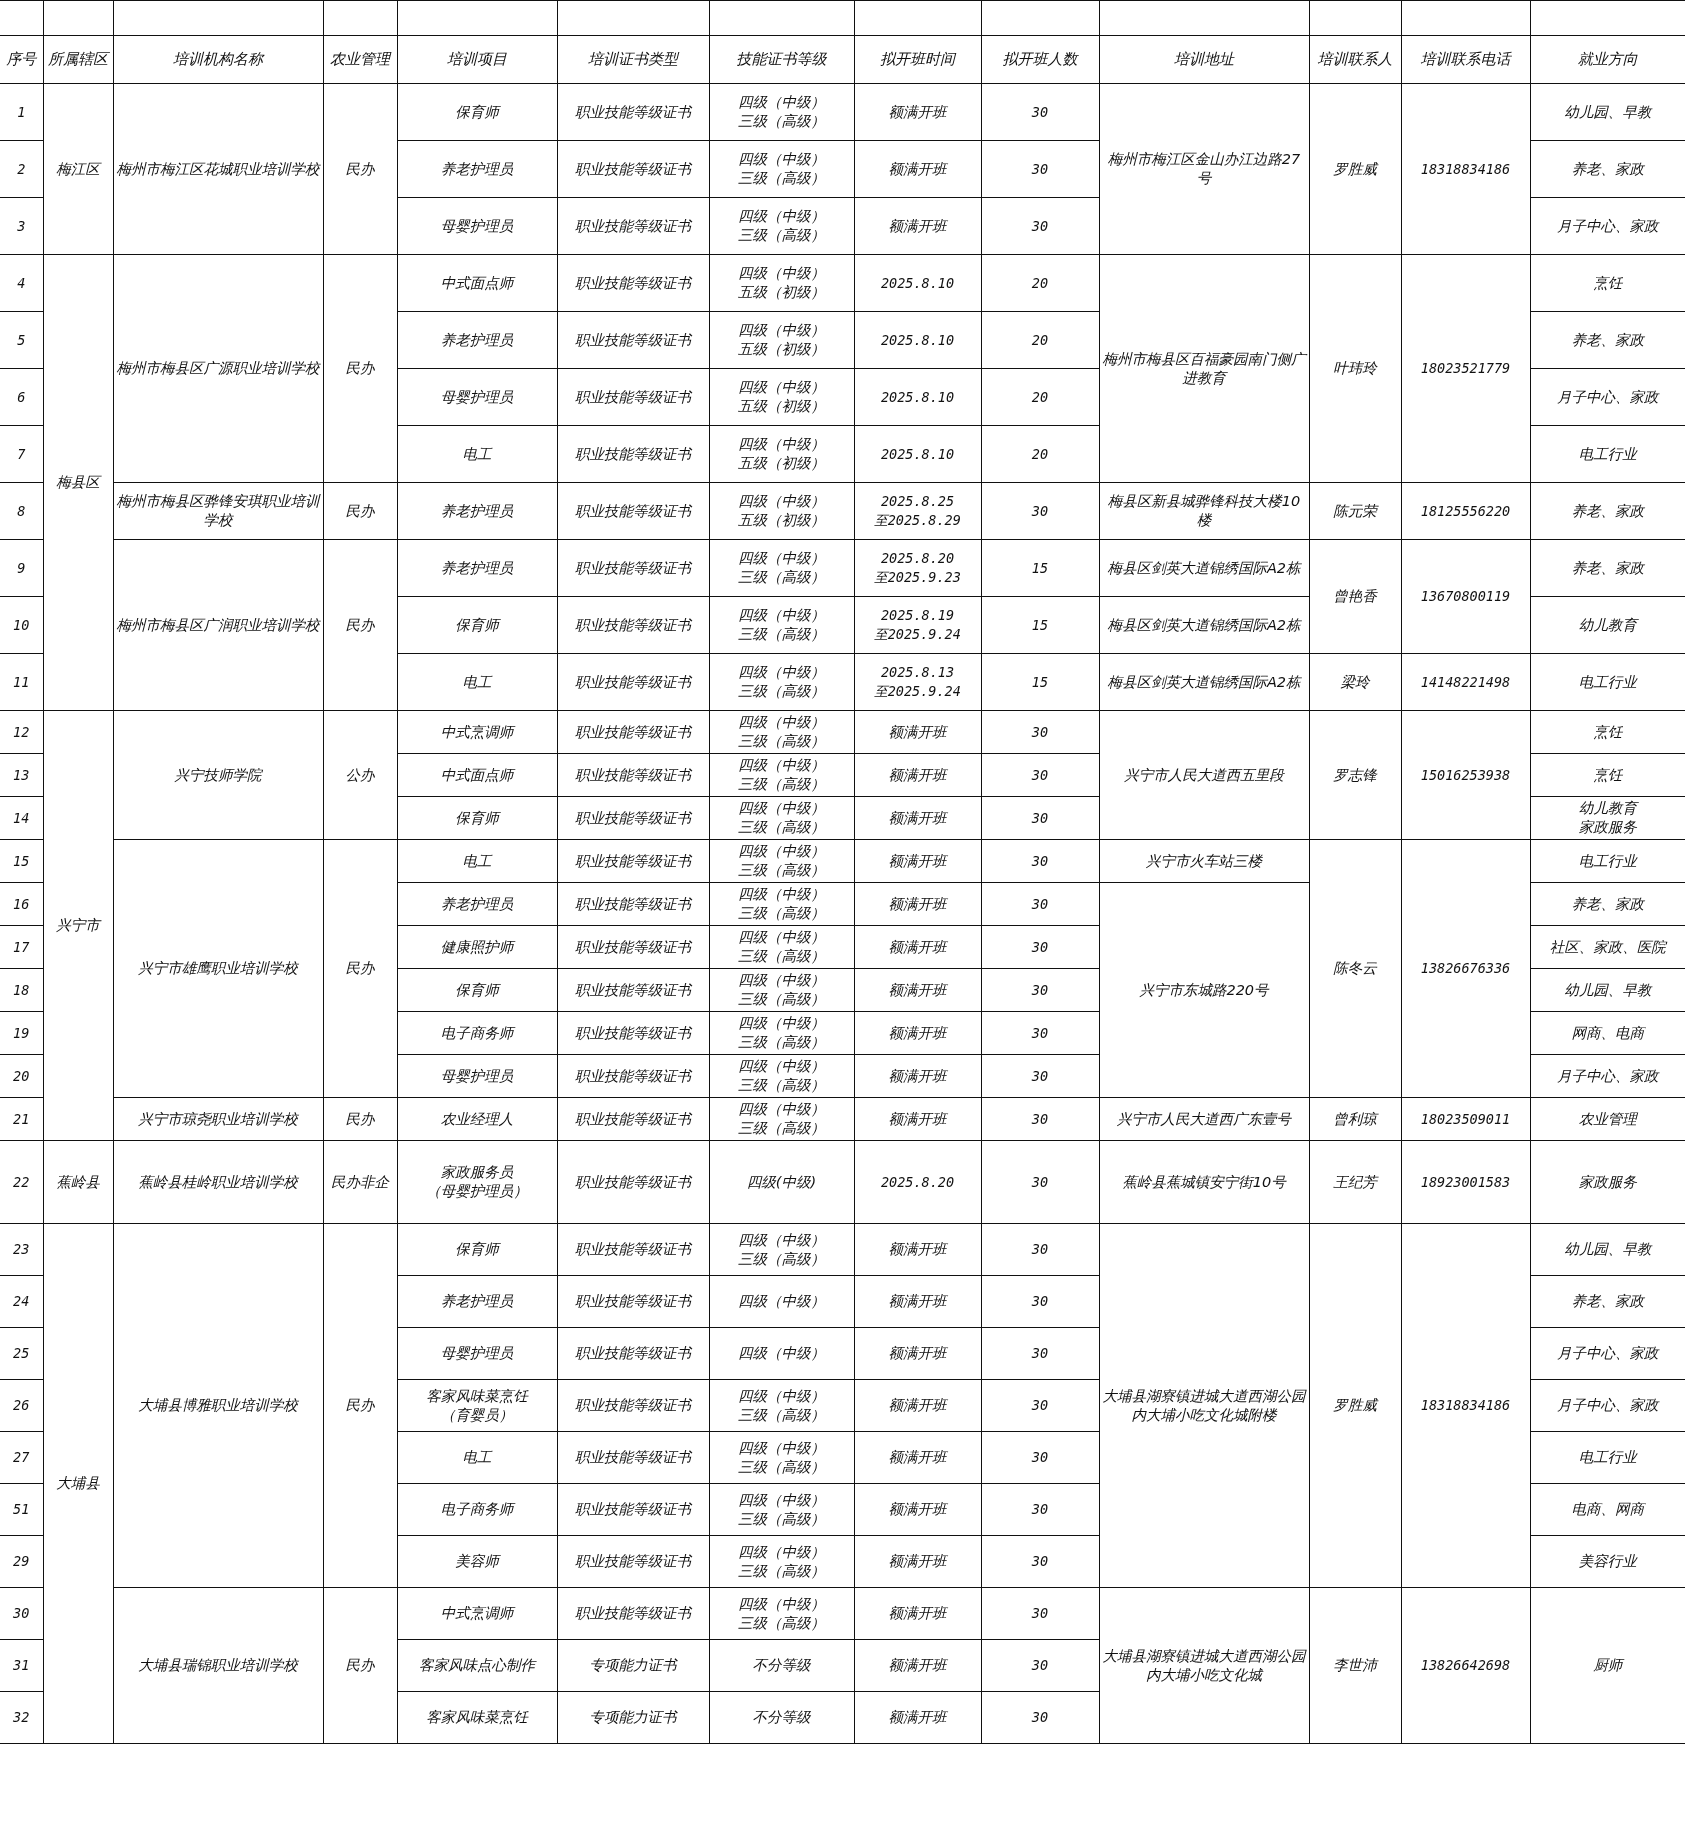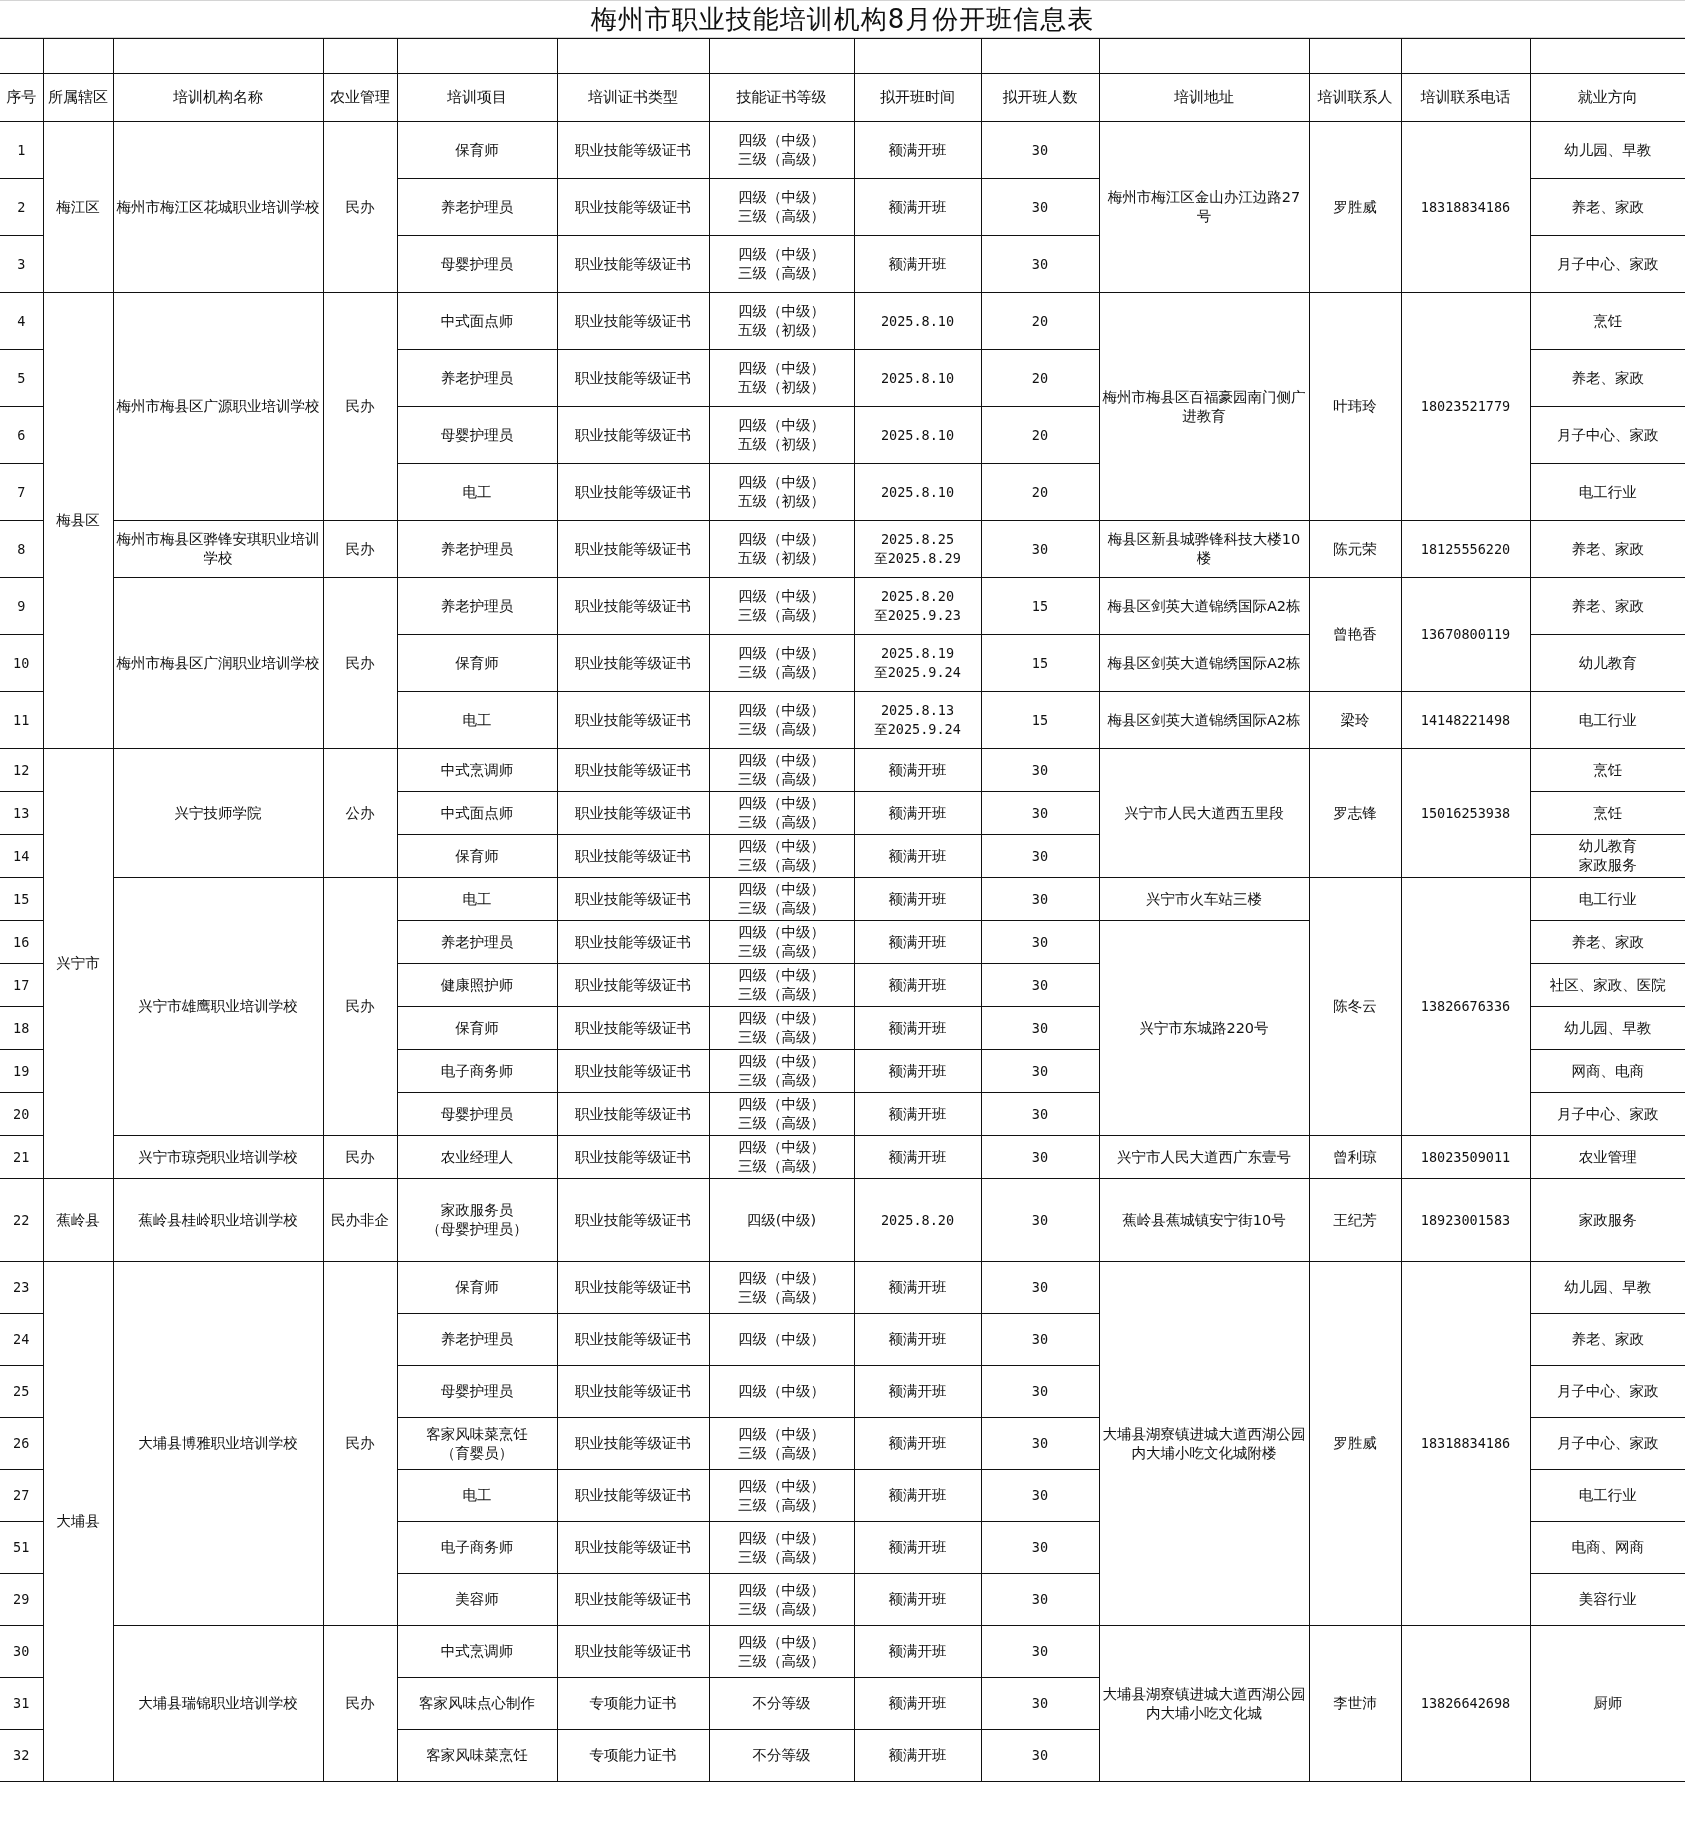--- a/index.html
+++ b/index.html
@@ -1,36 +1,35 @@
 <!DOCTYPE html>
 <html><head>
 <meta charset="utf-8">
 <style>
   html, body { margin: 0; padding: 0; background: #ffffff; }
   body { width: 1685px; height: 1824px; overflow: hidden; font-family: "DejaVu Sans", "Liberation Sans", sans-serif; color: #111; }
   .sheet { position: relative; width: 1685px; }
   .title-row { height: 36px; border-top: 1px solid #d4d4d4; border-bottom: 1px solid #d4d4d4; display: flex; align-items: center; justify-content: center; font-size: 26px; letter-spacing: 1px; }
-  table { border-collapse: collapse; table-layout: fixed; width: 1685px; }
+  table { border-collapse: collapse; table-layout: fixed; width: 1685px; font-style: italic; }
   .blank-row td { height: 34px; border: 1px solid #d4d4d4; border-top: none; }
   .blank-row td:first-child { border-left: none; }
   .main td, .main th { border: 1.5px solid #111; text-align: center; vertical-align: middle; font-size: 14.5px; line-height: 19px; padding: 0 3px; font-weight: normal; white-space: pre-line; }
   .main th { height: 47px; font-size: 15px; }
   .main td.num { font-family: "DejaVu Sans Mono", "Liberation Mono", monospace; font-size: 13.5px; }
   .main td:first-child, .main th:first-child { border-left: none; }
   .main td:last-child, .main th:last-child { border-right: none; }
   tr.h58 td { height: 56px; }
   tr.h44 td { height: 42px; }
   tr.h84 td { height: 82px; }
   tr.h52 td { height: 51px; }
 </style>
 </head>
 <body>
 
 <div class="sheet">
-  <div class="title-row">梅州市职业技能培训机构8月份开班信息表</div>
 
   <table class="main">
     <colgroup>
       <col style="width:43px">
         <col style="width:70px">
         <col style="width:210px">
         <col style="width:74px">
       <col style="width:160px">
         <col style="width:152px">
         <col style="width:145px">

